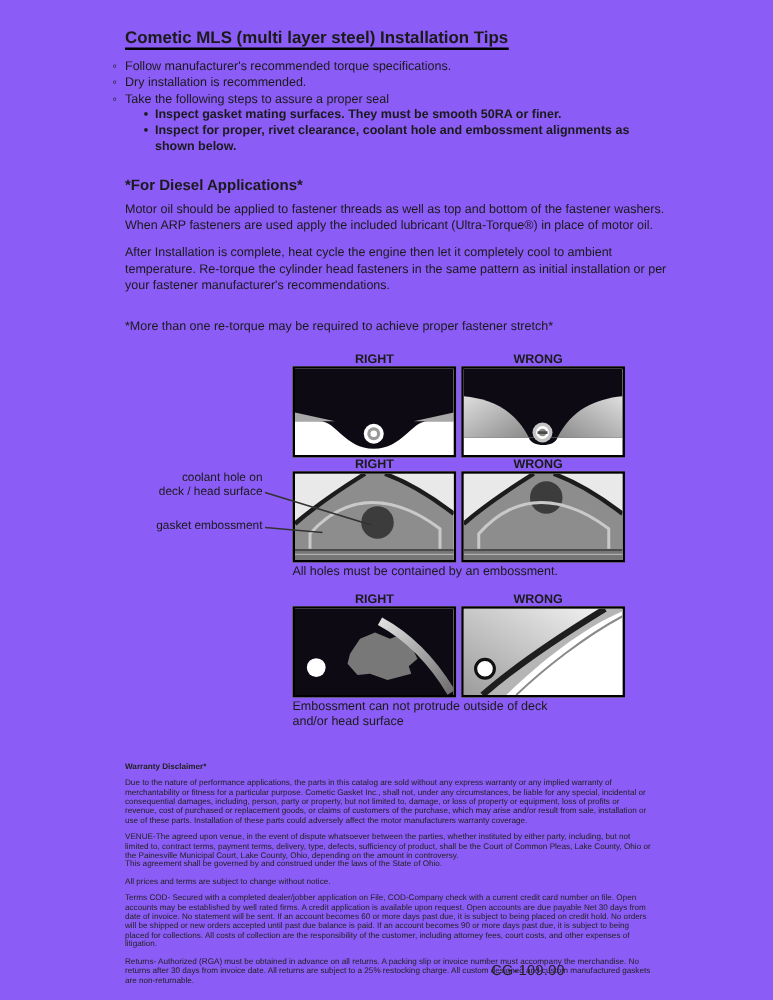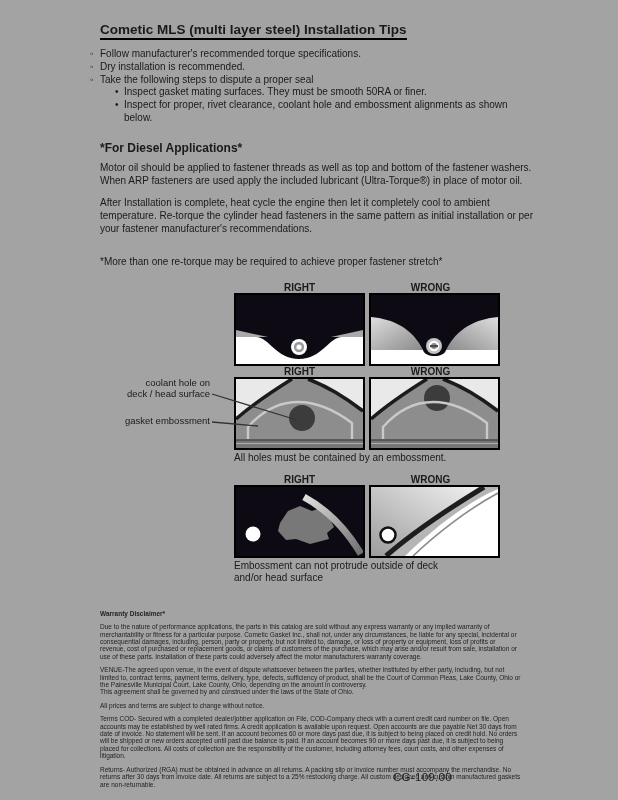--- a/index.html
+++ b/index.html
@@ -1,31 +1,31 @@
 <!DOCTYPE html>
 <html><head>
 <meta charset="utf-8">
 <style>
   html,body { margin:0; padding:0; background:#fff; }
   .page {
-    position:relative; width:618px; height:800px; background:#a3a3a3;
+    position:relative; width:618px; height:800px; background:#8b5cf6;
     font-family:"Liberation Sans", sans-serif; color:#1a1a1a; overflow:hidden;
   }
   .content { position:absolute; left:100px; top:14px; width:434px; }
 
   
   .title { font-size:13.5px; font-weight:bold; margin:8px 0 8px 0; }
   .title .title-text { display:inline-block; border-bottom:2px solid #000; padding-bottom:1px; }
 
   
   .tips { margin:0; padding:0; list-style:none; font-size:10px; line-height:1.28; }
   .tips li { position:relative; }
   .b1 { padding-left:10px; margin-left:-10px; }
   .b1::before { content:"◦"; position:absolute; left:0; top:0; font-size:10px; }
-  .b2 { padding-left:9px; margin-left:15px; }
+  .b2 { padding-left:9px; margin-left:15px;font-weight:bold; }
   .b2::before { content:"•"; position:absolute; left:0; top:0; font-size:10px; }
 
   
   .diesel-head { font-size:12px; font-weight:bold; margin:16px 0 6px 0; }
   .body-p { font-size:10px; line-height:1.3; margin:0 0 9px 0; white-space:pre-line; }
 
   
   .dg-wrap { position:relative; width:434px; }
   .dg-block { width:266px; margin-left:134px; }
   .dg-heads { display:flex; }
@@ -54,21 +54,21 @@
 <div class="page">
   <div class="content">
 
     <h1 class="title">
       <span class="title-text">Cometic MLS (multi layer steel) Installation Tips</span>
     </h1>
 
     <ul class="tips">
       <li class="b1">Follow manufacturer's recommended torque specifications.</li>
       <li class="b1">Dry installation is recommended.</li>
-      <li class="b1">Take the following steps to dispute a proper seal</li>
+      <li class="b1">Take the following steps to assure a proper seal</li>
       <li class="b2">Inspect gasket mating surfaces.  They must be smooth 50RA or finer.</li>
       <li class="b2">Inspect for proper, rivet clearance, coolant hole and embossment alignments as shown below.</li>
     </ul>
 
     <h2 class="diesel-head">*For Diesel Applications*</h2>
     <p class="body-p">Motor oil should be applied to fastener threads as well as top and bottom of the fastener washers. When ARP fasteners are used apply the included lubricant (Ultra-Torque®) in place of motor oil.</p>
     <p class="body-p">After Installation is complete, heat cycle the engine then let it completely cool to ambient temperature. Re-torque the cylinder head fasteners in the same pattern as initial installation or per your fastener manufacturer's recommendations.</p>
     <p class="body-p" style="margin-bottom:14px;margin-top:20px;">*More than one re-torque may be required to achieve proper fastener stretch*</p>
 
     <div class="dg-wrap">

